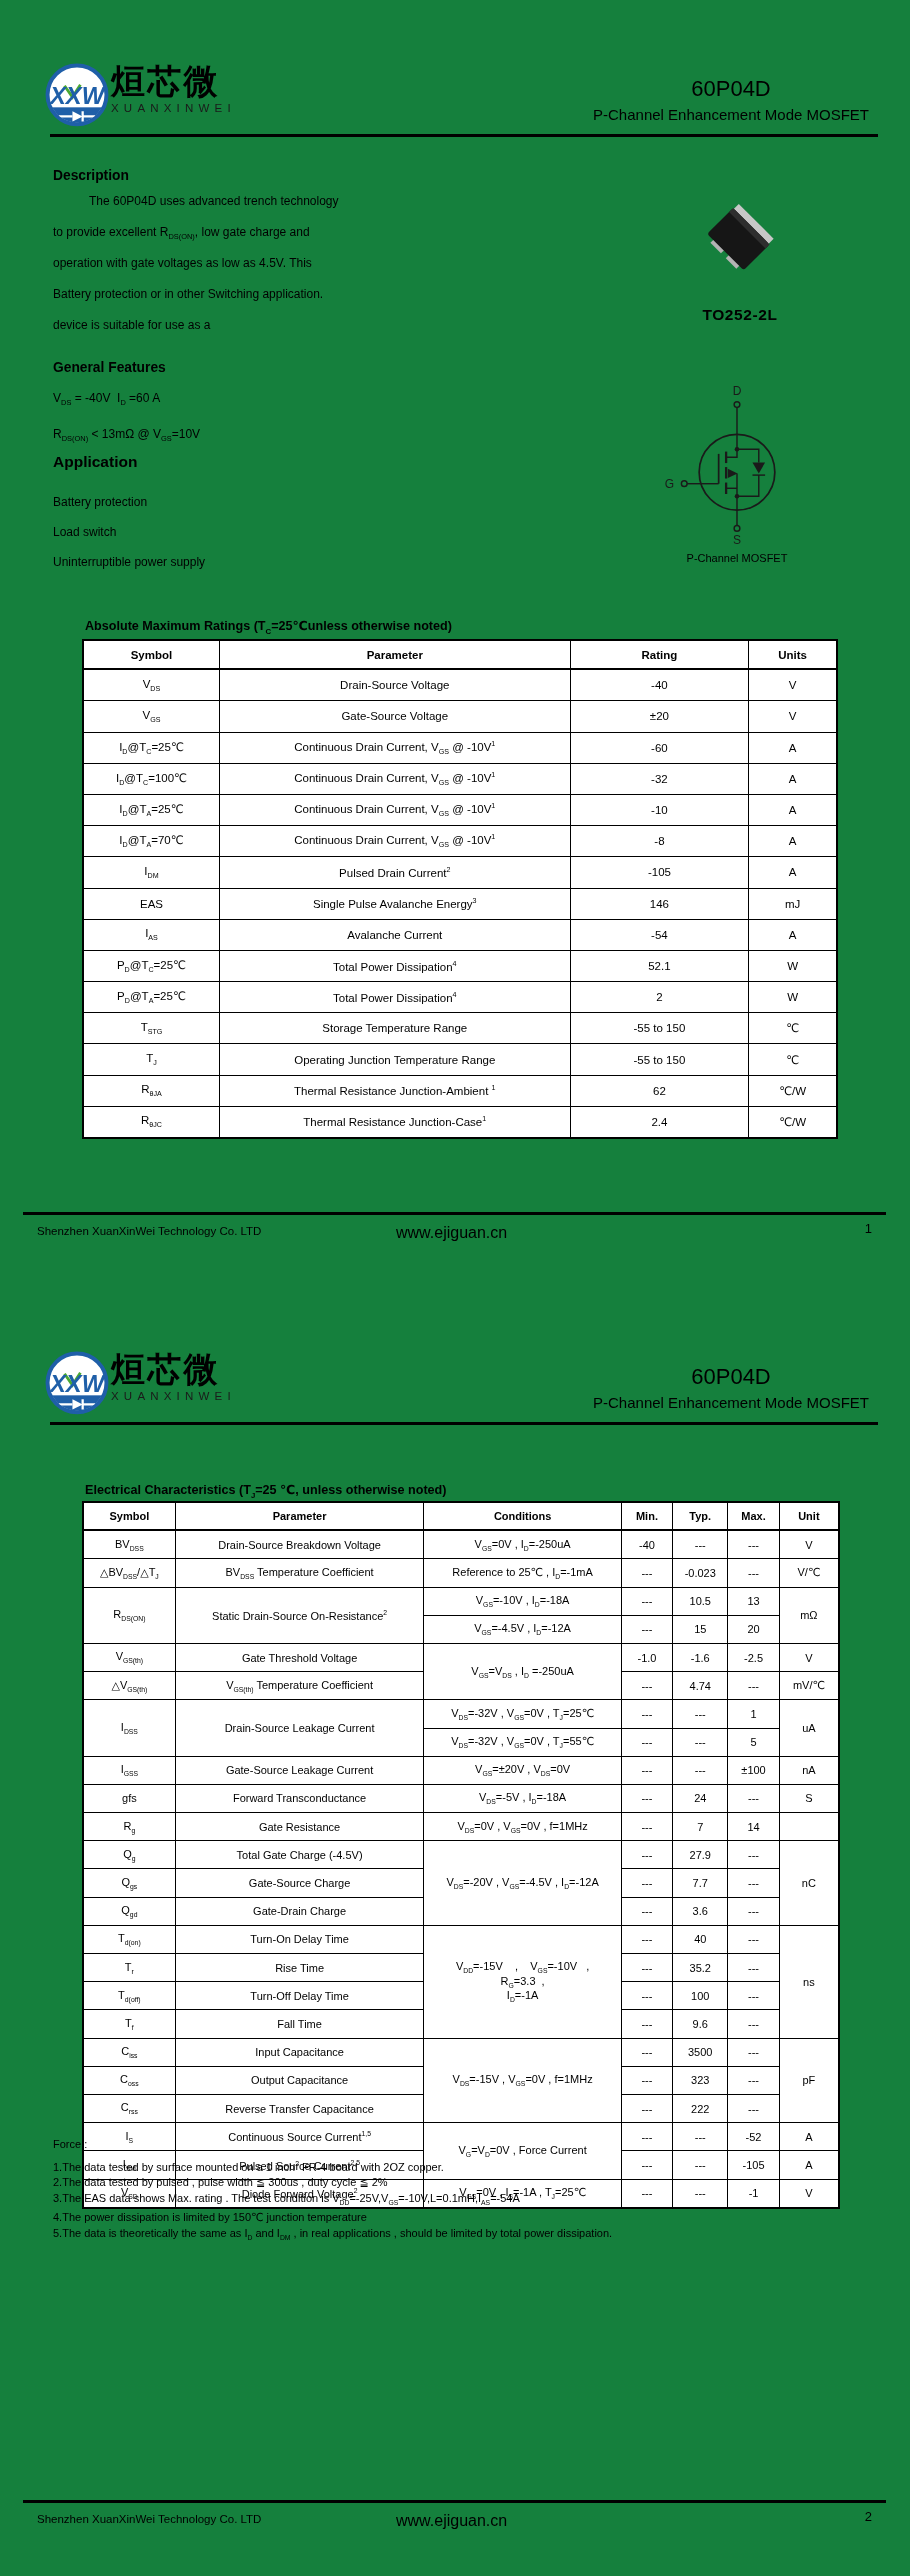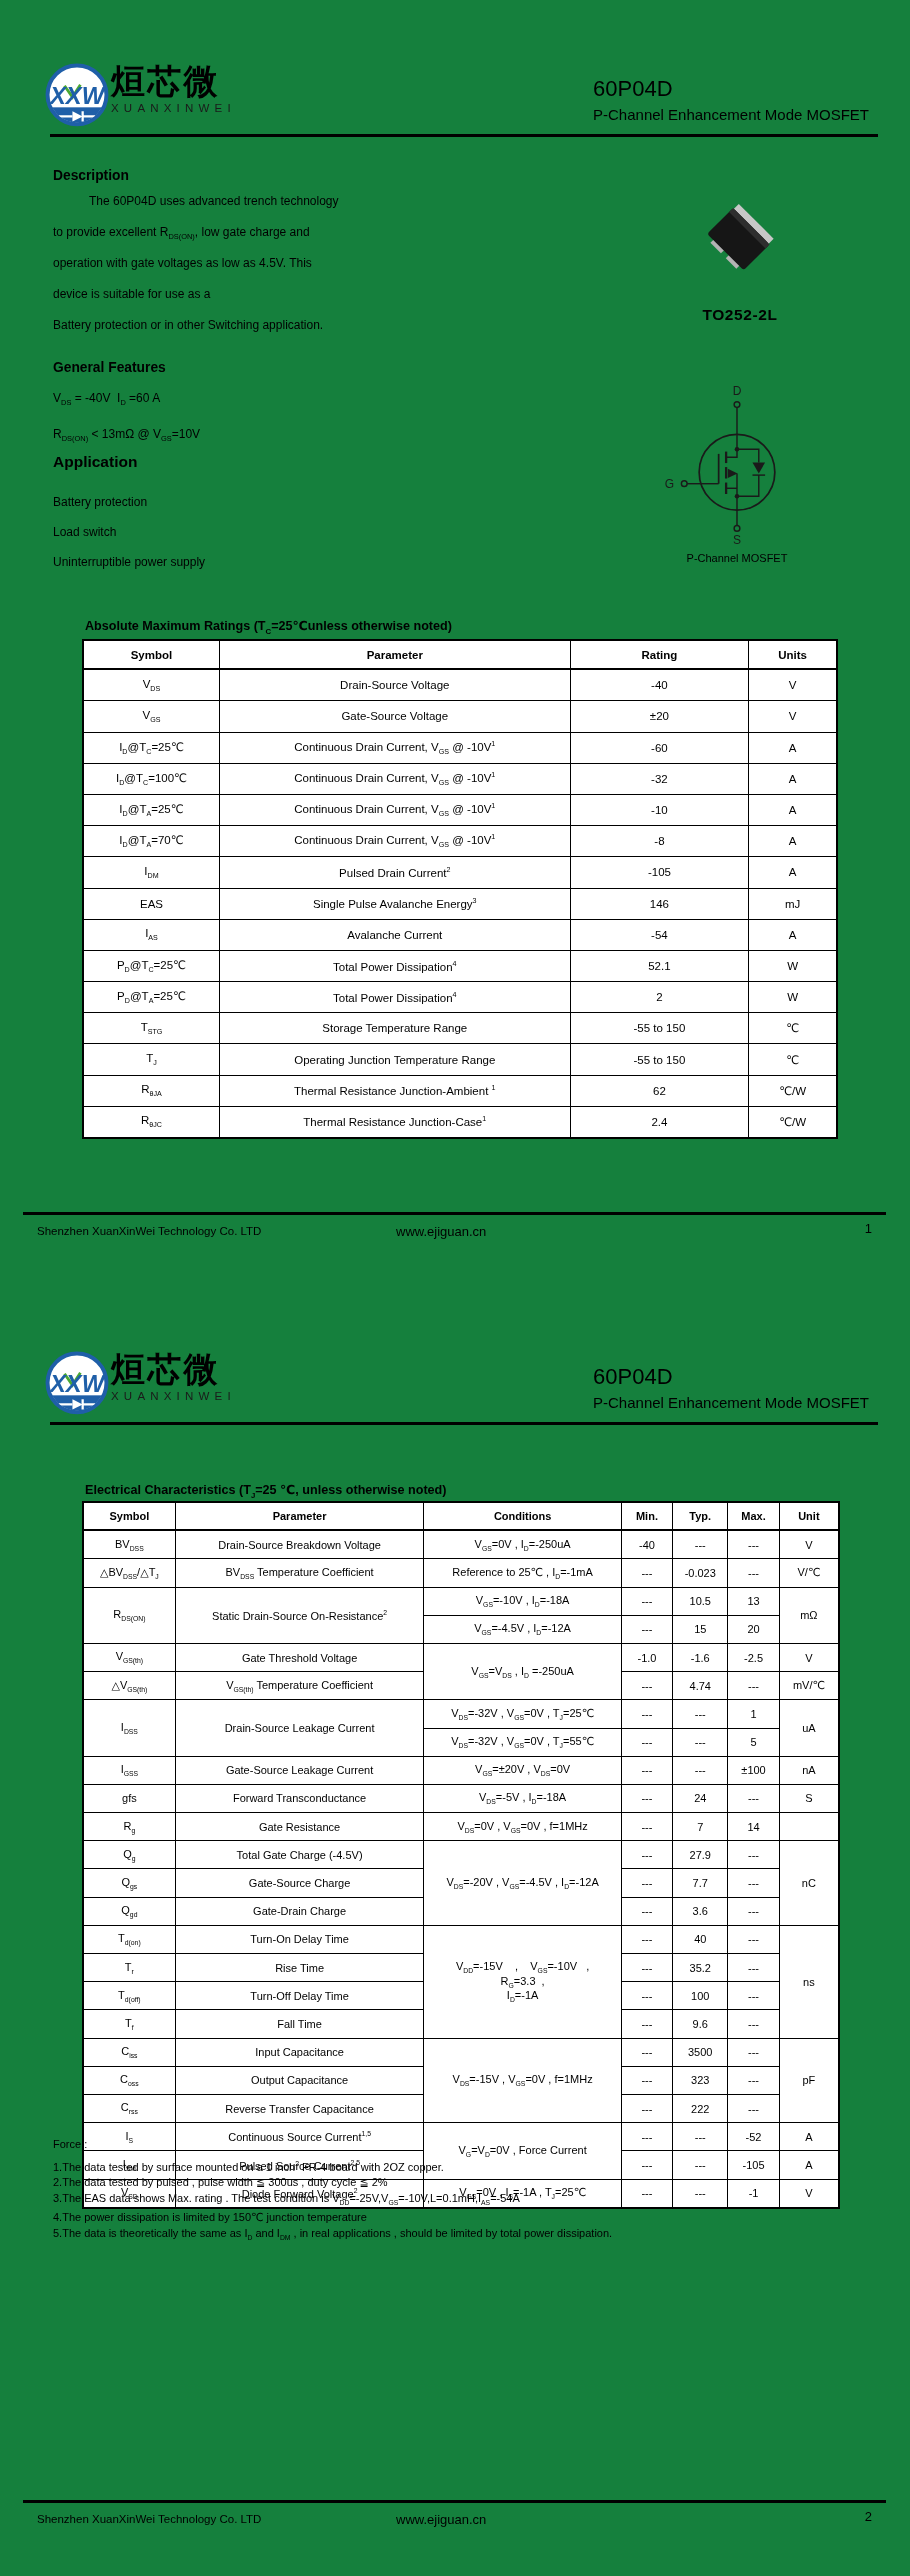--- a/index.html
+++ b/index.html
@@ -6,21 +6,21 @@
   body{width:910px;font-family:"Liberation Sans","DejaVu Sans",sans-serif;color:#000;}
   .page{position:relative;width:910px;height:1288px;background:#15803d;overflow:hidden;}
 
   
   .doc-header{position:absolute;left:0;top:0;width:100%;}
   .logo-wrap{position:absolute;left:43px;top:62px;display:flex;align-items:flex-start;}
   .logo-badge{width:68px;height:68px;}
   .logo-names{}
   .logo-cn{font-size:34px;font-weight:bold;letter-spacing:2.3px;line-height:38px;color:#000;}
   .logo-en{font-size:11.5px;letter-spacing:5.2px;color:#1a1a1a;margin-top:2.3px;}
-  .title-block{position:absolute;right:41px;top:77px;text-align:left;}
+  .title-block{position:absolute;right:41px;top:77px;text-align:center;}
   .part-number{font-size:22px;line-height:23px;}
   .part-subtitle{font-size:15px;margin-top:5.7px;}
   .header-rule{position:absolute;left:50px;right:32px;top:134px;height:3.4px;background:#000;}
 
   
   .h-section{position:absolute;font-weight:bold;font-size:13.8px;}
   .bodyline{font-size:12px;margin:0;}
   sub{font-size:0.62em;}
   sup{font-size:0.62em;}
 
@@ -55,21 +55,21 @@
   td.va-b{vertical-align:bottom;padding-bottom:4.6px;}
 
   
   .notes{position:absolute;left:53px;top:849px;width:803px;}
   .notes .note-head{font-size:11px;margin:0 0 3.4px 0;}
   .notes p{font-size:11px;line-height:15.5px;margin:0;}
 
   
   .footer-rule{position:absolute;left:23px;right:24px;top:1212px;height:3.4px;background:#000;}
   .footer-company{position:absolute;left:37px;top:1225px;font-size:11.5px;}
-  .footer-site{position:absolute;left:396px;top:1224px;font-size:13px;}
+  .footer-site{position:absolute;left:396px;top:1224px;font-size:16px;}
   .footer-page{position:absolute;right:38px;top:1221px;font-size:13px;}
 </style>
 </head>
 <body>
 
 <div class="page">
 
   <div class="doc-header">
     <div class="logo-wrap">
       <svg class="logo-badge" viewBox="0 0 120 120">
@@ -99,22 +99,22 @@
       <div class="part-subtitle">P-Channel Enhancement Mode MOSFET</div>
     </div>
     <div class="header-rule"></div>
   </div>
 
   <div class="h-section" style="left:53px;top:168px;">Description</div>
   <div class="desc-lines">
     <p class="bodyline desc-indent">The  60P04D  uses advanced trench technology</p>
     <p class="bodyline">to provide excellent R<sub>DS(ON)</sub>, low gate charge and</p>
     <p class="bodyline">operation with gate voltages as low as 4.5V. This</p>
+    <p class="bodyline">Battery protection or in other Switching application.</p>
     <p class="bodyline">device is suitable for use as a</p>
-    <p class="bodyline">Battery protection or in other Switching application.</p>
   </div>
 
   <div class="h-section" style="left:53px;top:360px;">General Features</div>
   <div class="feat-lines">
     <p class="bodyline">V<sub>DS</sub> = -40V&nbsp; I<sub>D</sub> =60 A</p>
     <p class="bodyline">R<sub>DS(ON)</sub> &lt; 13mΩ @ V<sub>GS</sub>=10V</p>
   </div>
 
   <div class="h-section" style="left:53px;top:453px;font-size:15.5px;">Application</div>
   <div class="app-lines">

